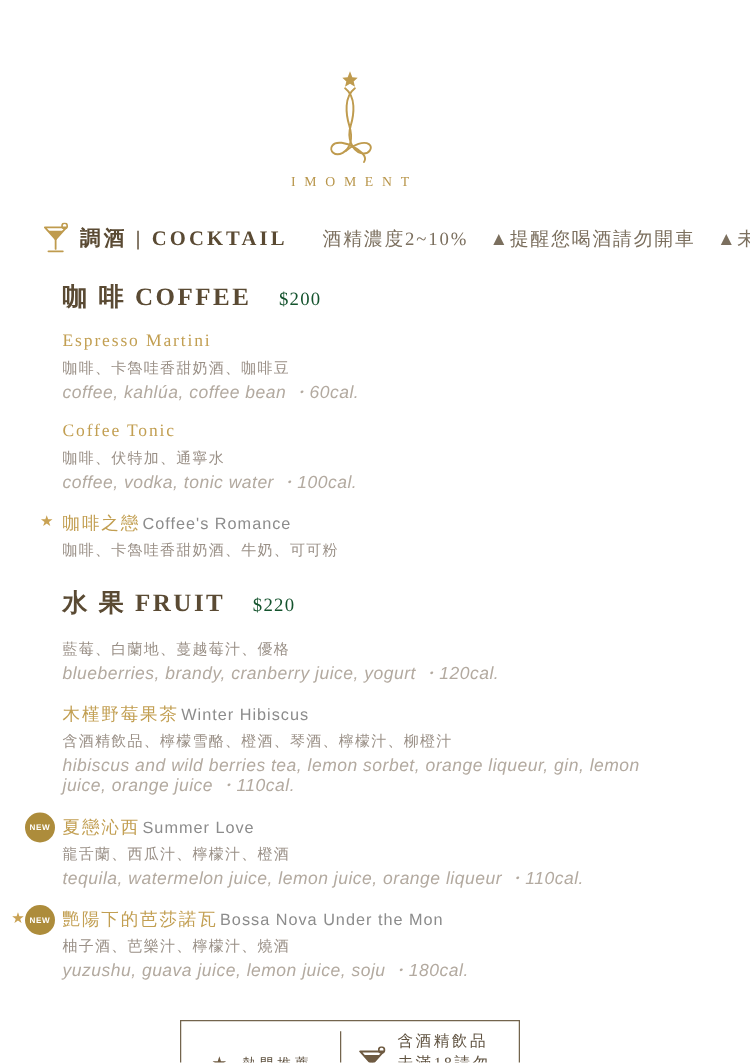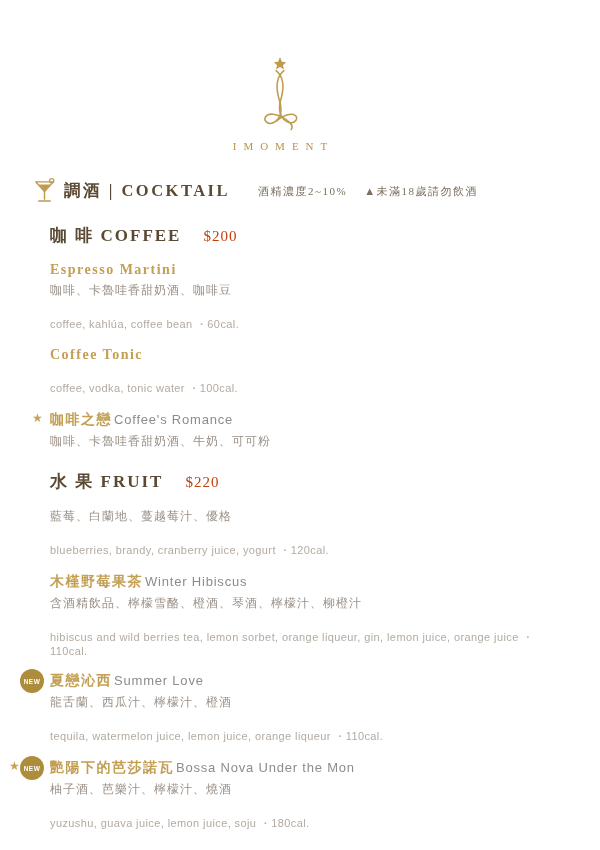--- a/index.html
+++ b/index.html
@@ -22,41 +22,41 @@
   .cat-header {
     margin-top:26px; padding:0 18px 0 33px;
     display:flex; align-items:center;
   }
   .cat-icon { flex:0 0 auto; margin-right:8px; }
   .cat-title {
     font-size:16.5px; font-weight:bold; letter-spacing:2.5px; color:#5A4A33;
     white-space:nowrap;
   }
   .cat-notes { display:flex; margin-left:28px; gap:17px; }
-  .cat-note { font-size:11px; color:#7B6F5E; letter-spacing:1.5px; white-space:nowrap; }
+  .cat-note { font-size:15px; color:#7B6F5E; letter-spacing:1.5px; white-space:nowrap; }
 
   
   .menu { padding:0 20px 0 50px; }
   .sec-header { margin-top:20px; display:flex; align-items:baseline; }
-  .sec-title { font-size:17px; font-weight:bold; letter-spacing:2px; color:#5A4A33; }
-  .sec-price { margin-left:22px; font-size:15px; color:#c2410c; letter-spacing:1px; }
+  .sec-title { font-size:20px; font-weight:bold; letter-spacing:2px; color:#5A4A33; }
+  .sec-price { margin-left:22px; font-size:15px; color:#14532d; letter-spacing:1px; }
 
   .item { margin-top:15px; position:relative; }
   .item-title-row { display:flex; align-items:baseline; position:relative; }
   .item-title {
-    font-size:14px; color:#C29F52; letter-spacing:1.5px; font-weight:bold;
+    font-size:14px; color:#C29F52; letter-spacing:1.5px; font-weight:normal;
     font-family:"Liberation Serif", serif;
   }
   .item-subtitle {
     margin-left:2px; font-size:13px; color:#8C8C8C; letter-spacing:0.8px;
     font-family:"Liberation Sans", sans-serif;
   }
   .ing-zh { margin-top:4px; font-size:12px; color:#9A9087; letter-spacing:1px; }
   .ing-en {
-    margin-top:18px; font-size:11px; color:#B3AAA0;
+    margin-top:2px; font-size:14px; font-style:italic; color:#B3AAA0;
     letter-spacing:0.4px; font-family:"Liberation Sans", sans-serif;
   }
 
   .prefix-star {
     position:absolute; left:-18px; top:0; font-size:12px; color:#C9A253;
     font-family:"DejaVu Sans", sans-serif;
   }
   .prefix-star.far { left:-41px; }
   .badge-new {
     position:absolute; left:-30px; top:-3px; width:24px; height:24px; border-radius:50%;
@@ -100,20 +100,21 @@
         <path d="M3 4 L21 4 L12 14 Z"></path>
         <line x1="12" y1="14" x2="12" y2="22"></line>
         <line x1="6" y1="24" x2="18" y2="24"></line>
       </g>
       <path d="M5.6 6.8 L18.4 6.8 L12 13.6 Z" fill="#BF9B4E"></path>
       <circle cx="19.5" cy="2.8" r="2.2" fill="none" stroke="#BF9B4E" stroke-width="1.3"></circle>
     </svg>
     <div class="cat-title">調酒 | COCKTAIL</div>
     <div class="cat-notes">
       <span class="cat-note">酒精濃度2~10%</span>
+      <span class="cat-note">▲提醒您喝酒請勿開車</span>
       <span class="cat-note">▲未滿18歲請勿飲酒</span>
     </div>
   </div>
 
   <div class="menu">
 
     <div class="sec-header">
       <span class="sec-title">咖 啡 COFFEE</span>
       <span class="sec-price">$200</span>
     </div>
@@ -125,20 +126,21 @@
       </div>
       <div class="ing-zh">咖啡、卡魯哇香甜奶酒、咖啡豆</div>
       <div class="ing-en">coffee, kahlúa, coffee bean ・60cal.</div>
     </div>
 
     <div class="item">
       <div class="item-title-row">
         <span class="item-title">Coffee Tonic</span>
         <span class="item-subtitle"></span>
       </div>
+      <div class="ing-zh">咖啡、伏特加、通寧水</div>
       <div class="ing-en">coffee, vodka, tonic water ・100cal.</div>
     </div>
 
     <div class="item">
       <div class="item-title-row">
         <span class="prefix-star">★</span>
         <span class="item-title">咖啡之戀</span>
         <span class="item-subtitle">Coffee's Romance</span>
       </div>
       <div class="ing-zh">咖啡、卡魯哇香甜奶酒、牛奶、可可粉</div>

